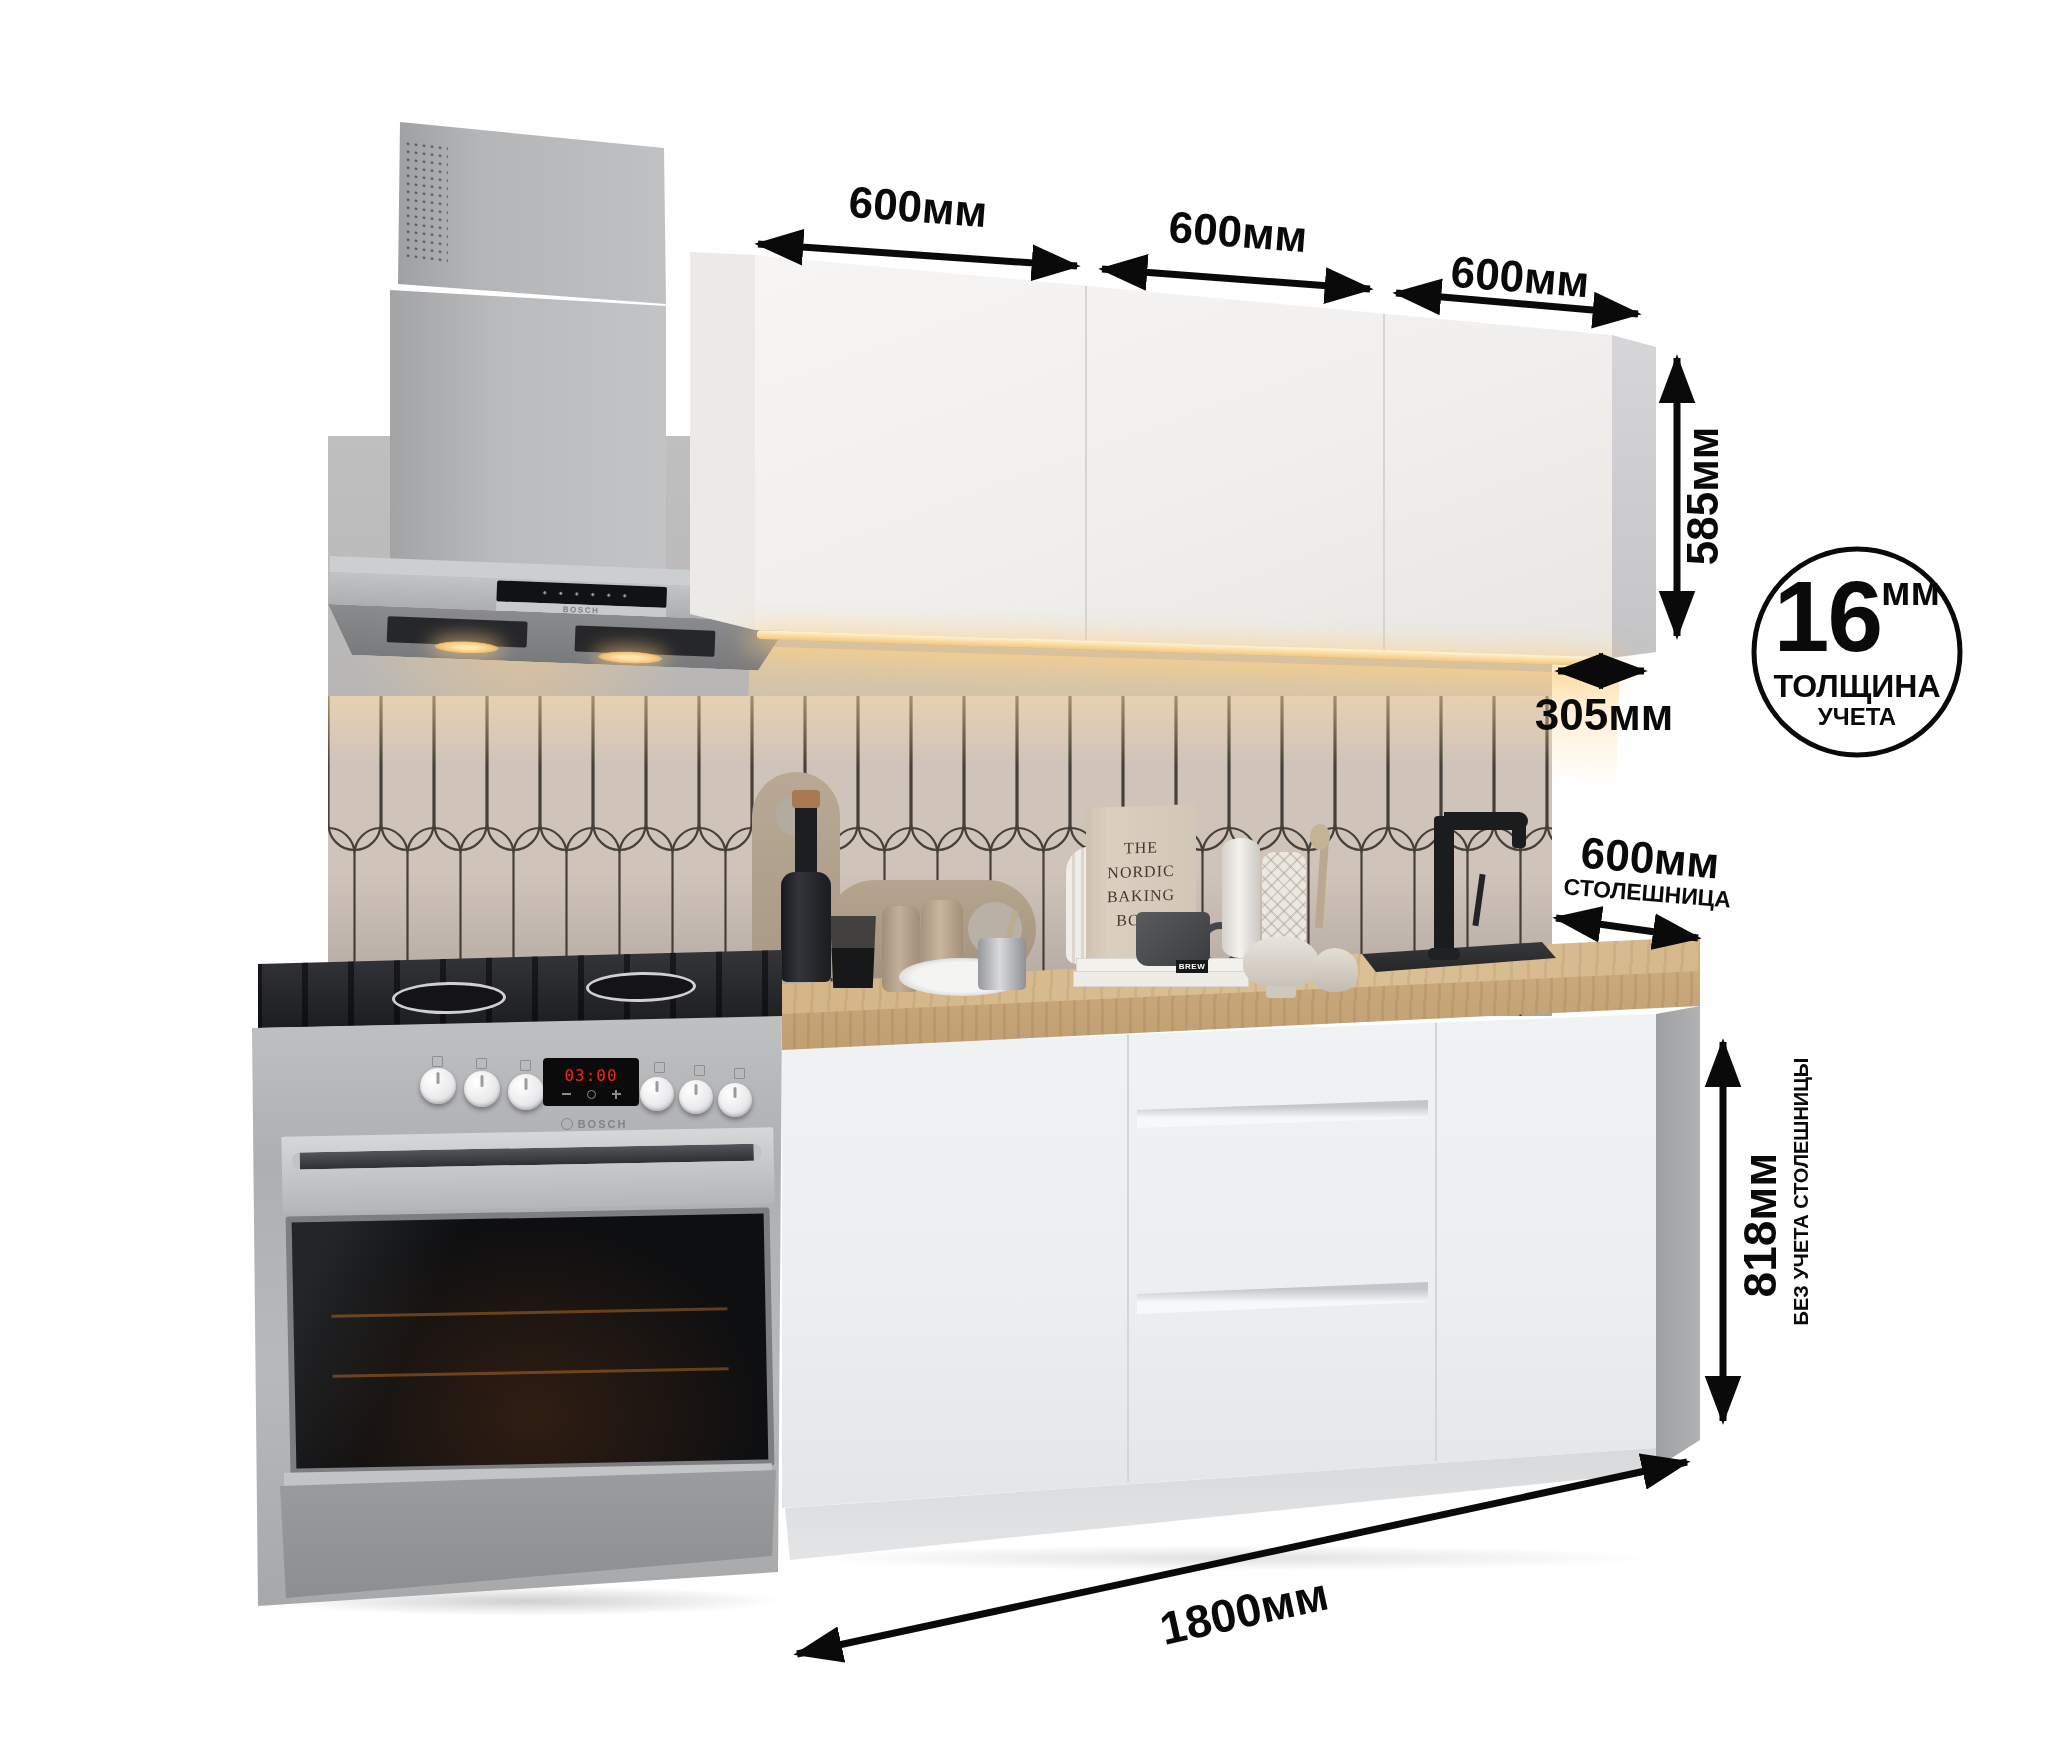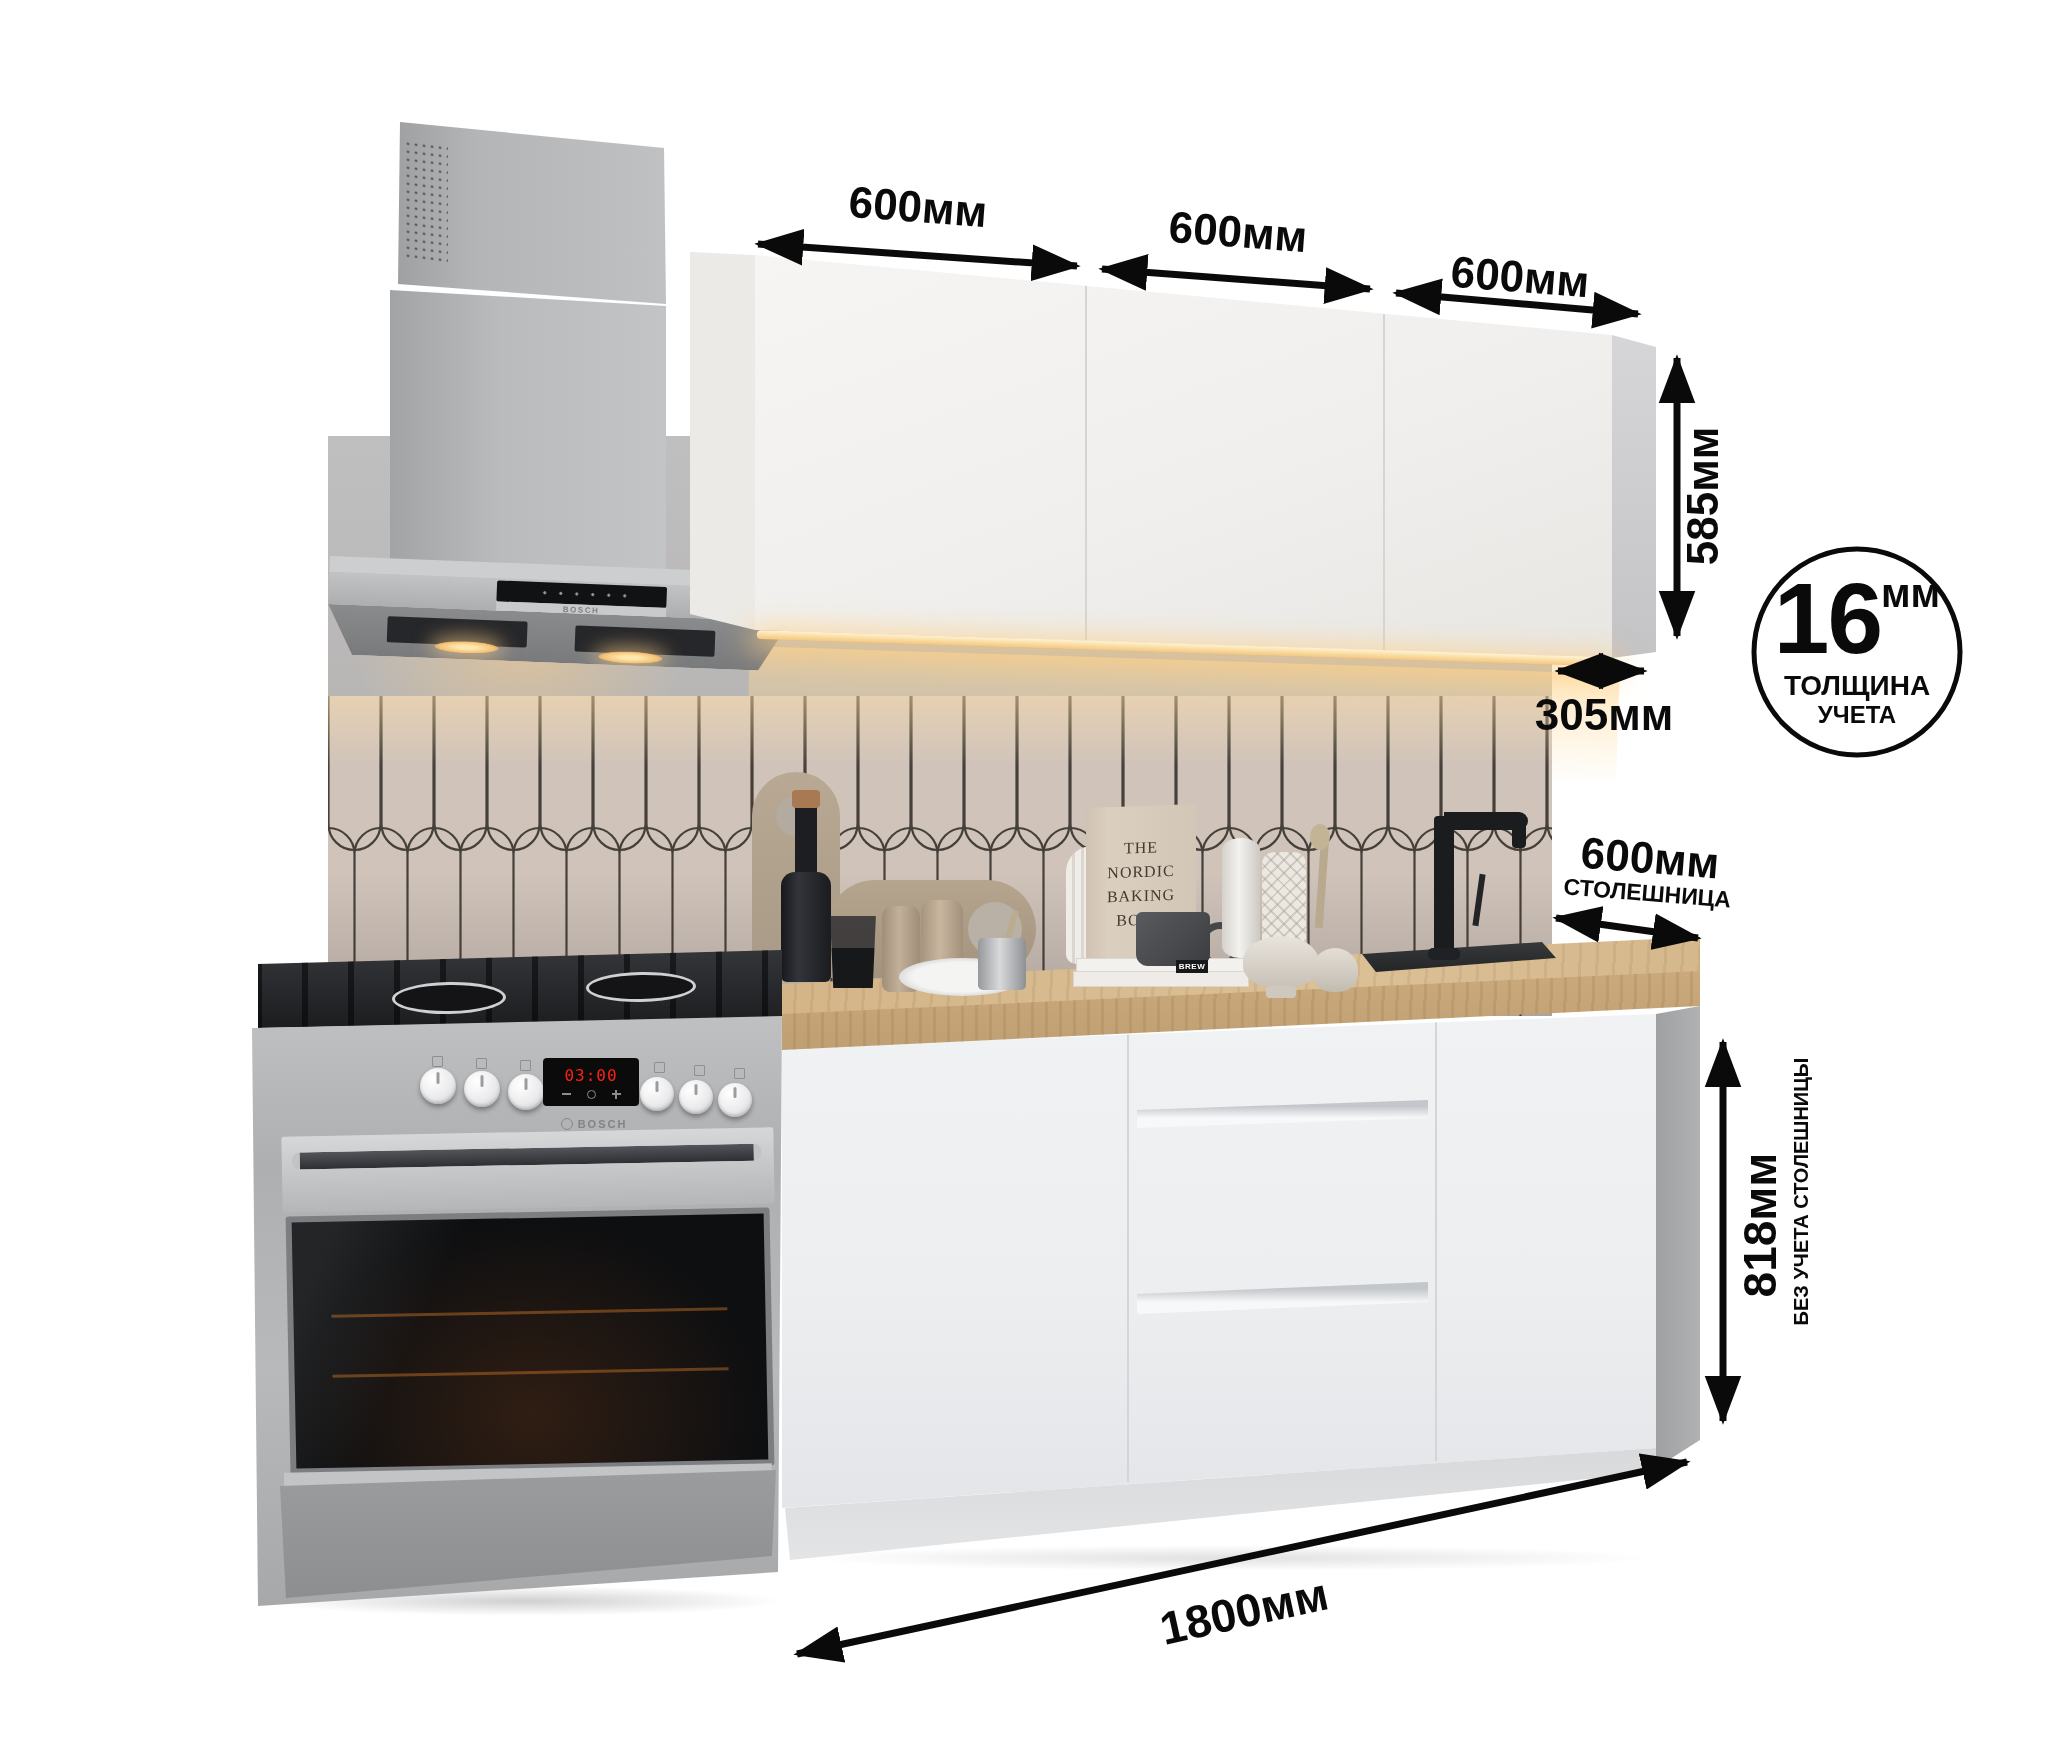--- a/index.html
+++ b/index.html
@@ -314,21 +314,21 @@
   <div class="lbl" style="left:1623px;top:471px;width:160px;font-size:44px;transform:rotate(-90deg);">585мм</div>
 
   <div class="lbl" style="left:1504px;top:690px;width:200px;font-size:44px;">305мм</div>
 
   <div class="abs" style="left:1755px;top:556px;width:204px;height:192px;z-index:31;display:flex;flex-direction:column;
               align-items:center;justify-content:center;color:#0a0a0a;font-weight:bold;text-align:center;">
     <div style="display:flex;line-height:.85;">
       <span style="font-size:100px;letter-spacing:-2px;">16</span>
       <span style="font-size:40px;margin-bottom:4px;">мм</span>
     </div>
-    <span style="font-size:28px;margin-top:10px;line-height:1.1;">ТОЛЩИНА</span>
+    <span style="font-size:32px;margin-top:10px;line-height:1.1;">ТОЛЩИНА</span>
     <span style="font-size:24px;line-height:1.1;">УЧЕТА</span>
   </div>
 
   <div class="abs" style="left:1549px;top:836px;width:200px;z-index:31;transform:rotate(4.5deg);text-align:center;
               color:#0a0a0a;font-weight:bold;">
     <div style="font-size:44px;line-height:1;">600мм</div>
     <div style="font-size:23px;line-height:1.2;">СТОЛЕШНИЦА</div>
   </div>
 
   <div class="lbl" style="left:1675px;top:1198px;width:170px;font-size:46px;transform:rotate(-90deg);">818мм</div>

